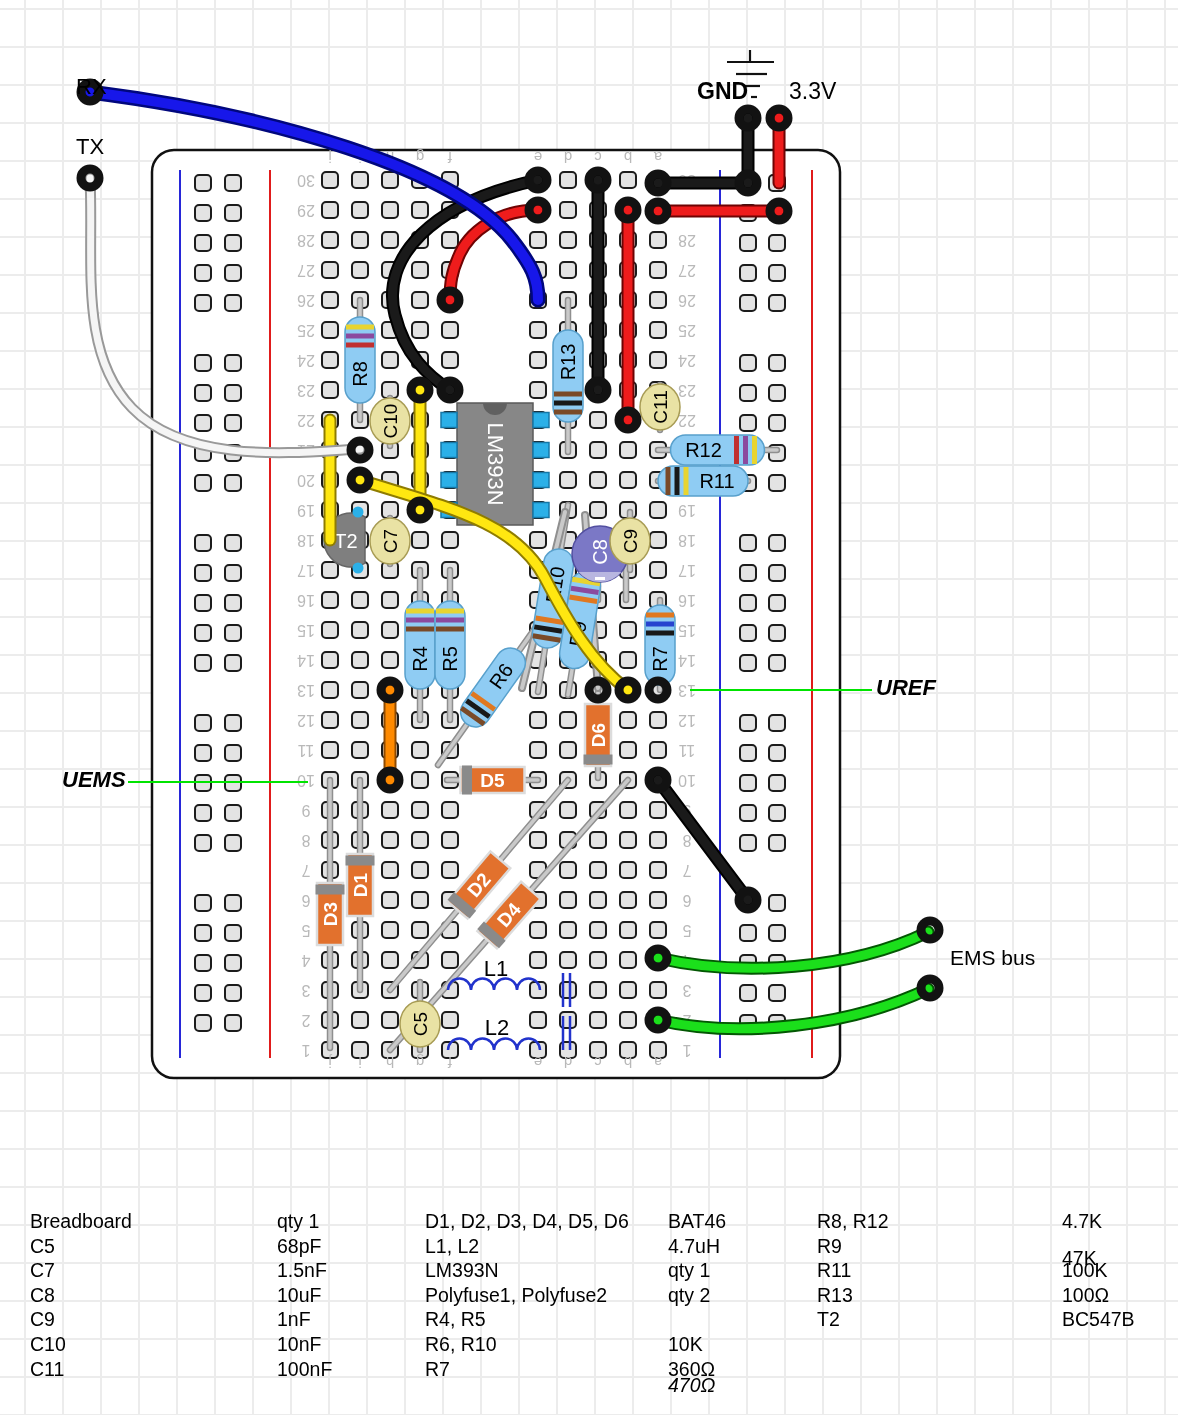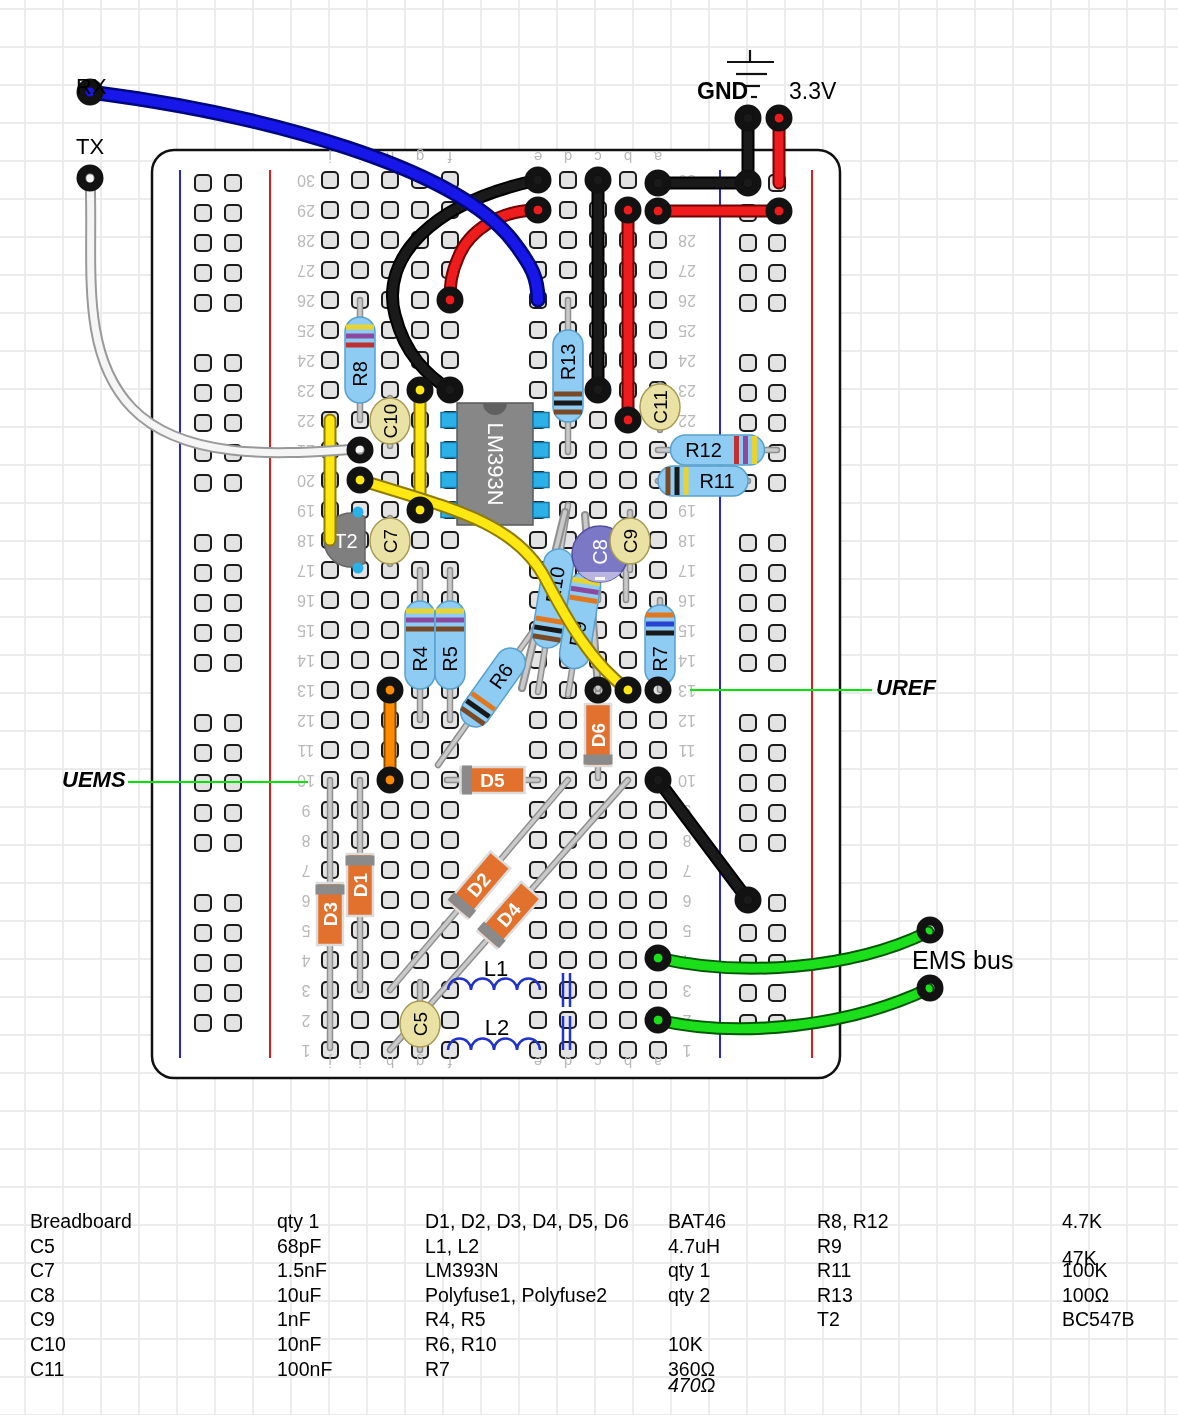--- a/index.html
+++ b/index.html
@@ -15,21 +15,21 @@
   }
   svg#board-svg{position:absolute;left:0;top:0;}
   .ann{position:absolute;color:#000;font-size:22px;white-space:nowrap;}
   .ann.sig{font-weight:bold;font-style:italic;font-size:22px;}
   #ann-rx{left:76px;top:64px;margin-top:10px;}
   #ann-tx{left:76px;top:134px;}
   #ann-gnd{left:697px;top:78px;font-size:23px;font-weight:bold;}
   #ann-v33{left:789px;top:78px;font-size:23px;}
   #ann-uems{left:62px;top:767px;}
   #ann-uref{left:876px;top:675px;}
-  #ann-emsbus{left:912px;top:946px;font-size:25px;}
+  #ann-emsbus{left:950px;top:946px;font-size:21px;}
   .parts-cell{position:absolute;font-size:19.5px;color:#000;white-space:nowrap;line-height:24.6px;}
 </style>
 </head>
 <body>
 
 <div class="page">
   <svg id="board-svg" width="1178" height="1415" viewBox="0 0 1178 1415">
       <g>
         <rect x="152" y="150" width="688" height="928" rx="22" fill="#ffffff" stroke="#111" stroke-width="2.5"></rect>
         <line x1="180" y1="170" x2="180" y2="1058" stroke="#2727d8" stroke-width="2"></line>

